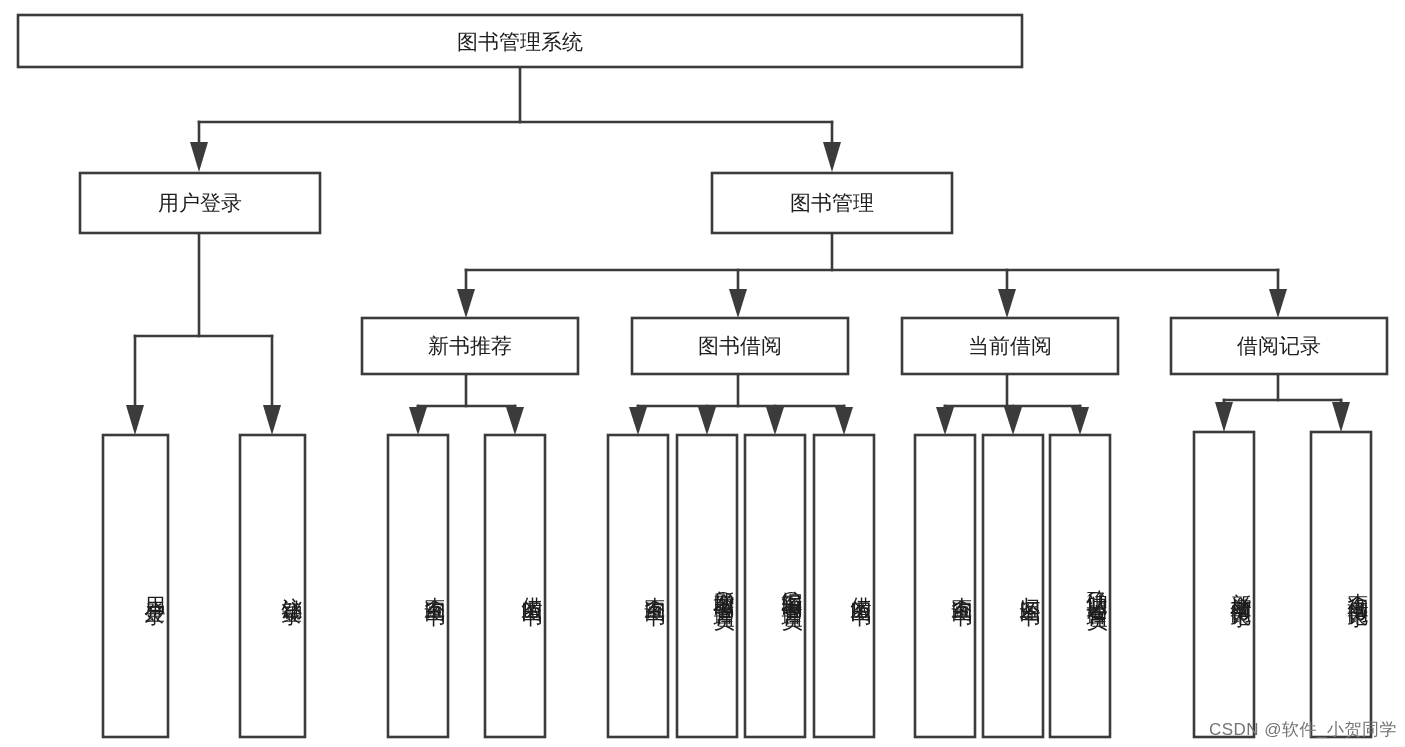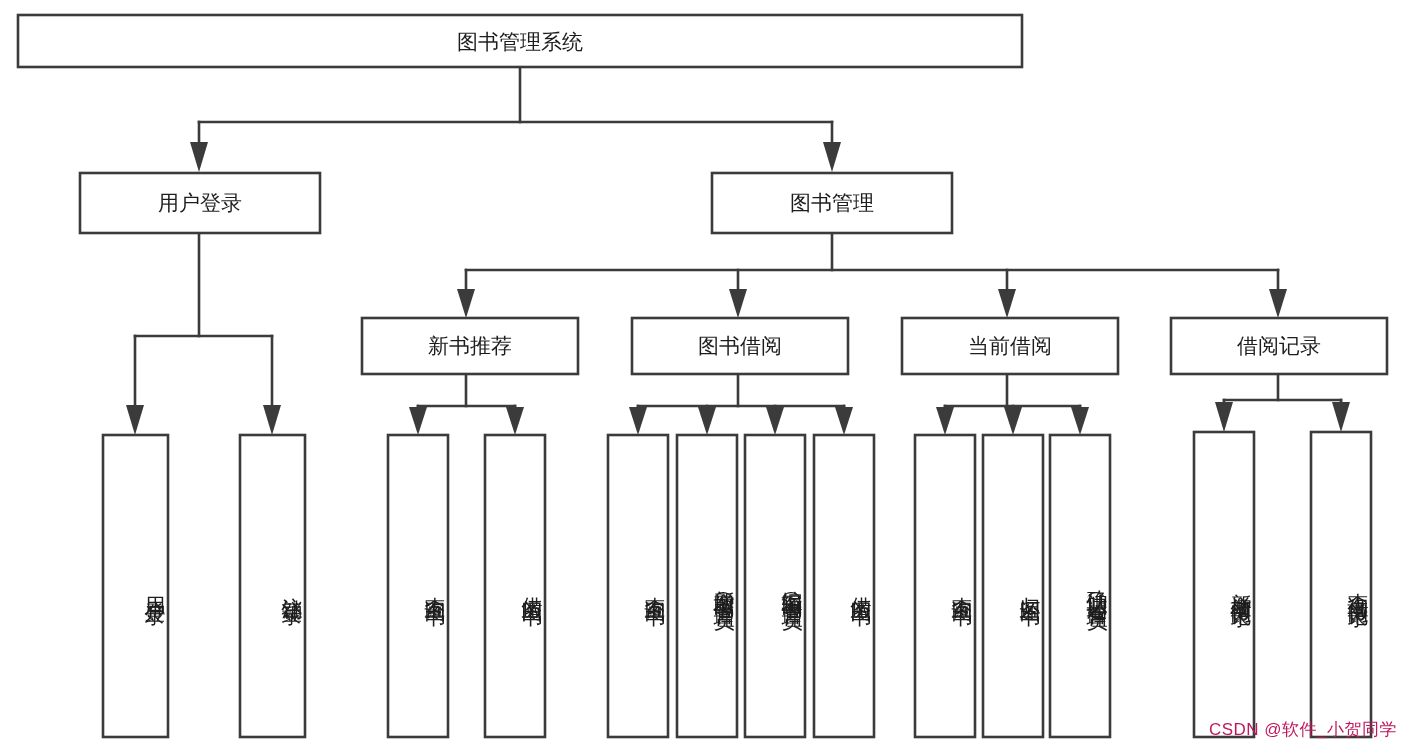--- a/index.html
+++ b/index.html
@@ -60,21 +60,21 @@
     text-align: center;
     white-space: nowrap;
     pointer-events: none;
   }
   .watermark {
     position: absolute;
     right: 8px;
     bottom: 6px;
     font-family: "Liberation Sans", "DejaVu Sans", sans-serif;
     font-size: 17px;
-    color: #be185d;
+    color: #737373;
     letter-spacing: 0.5px;
     white-space: nowrap;
   }
 </style>
 </head>
 <body>
 
 <div id="diagram-root">
 
   <svg id="tree-svg" viewBox="0 0 1405 747">

